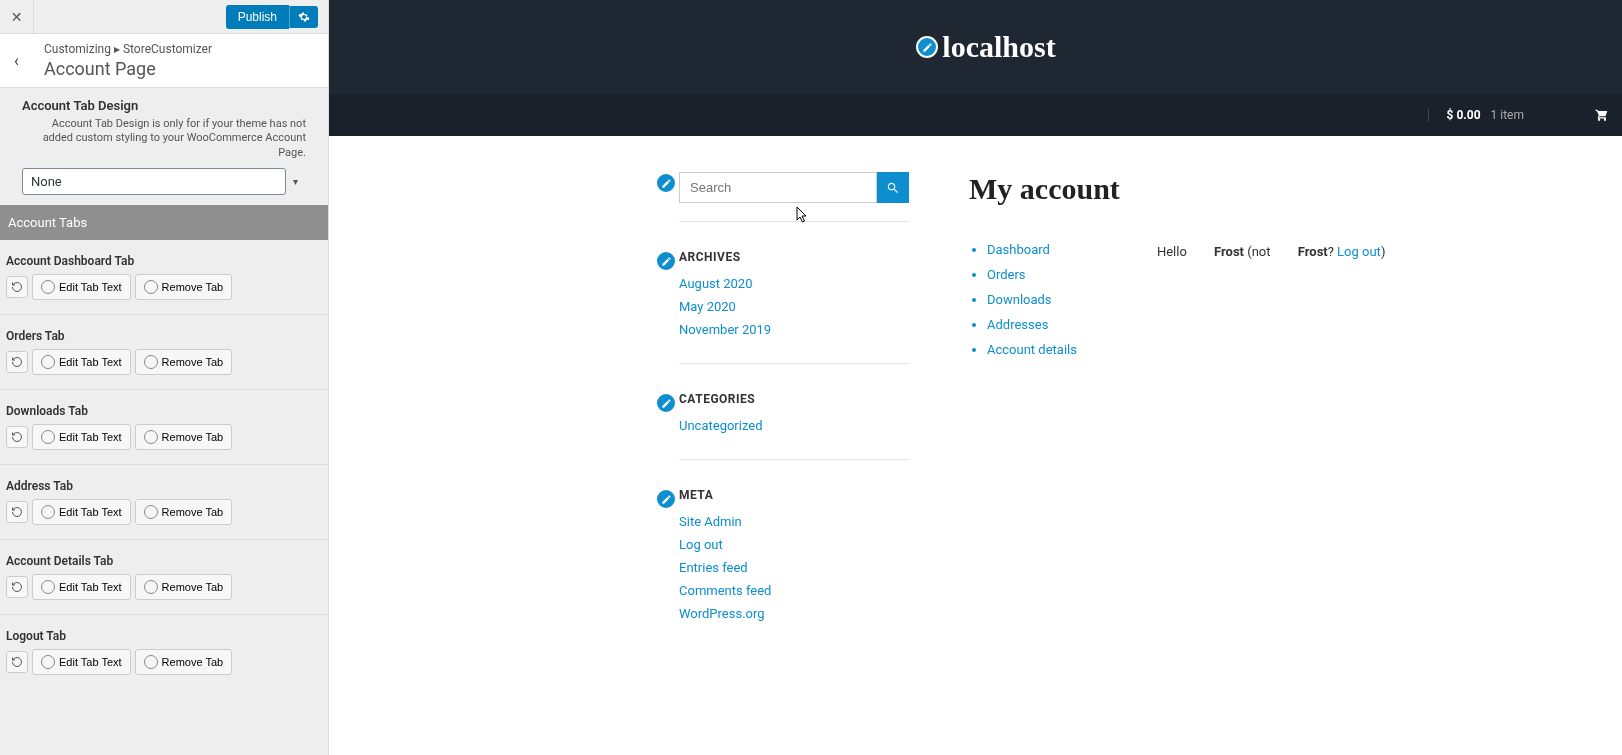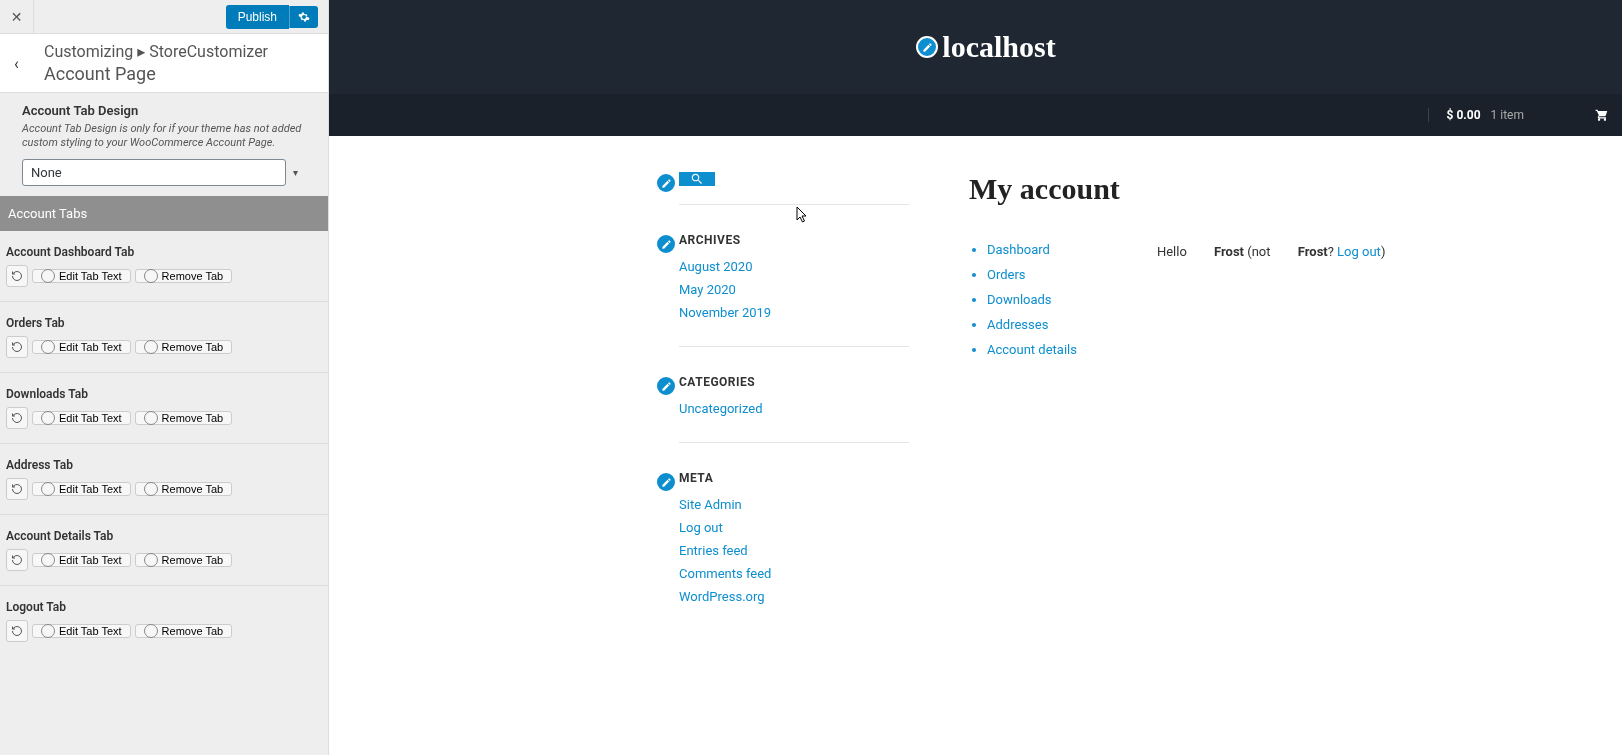--- a/index.html
+++ b/index.html
@@ -11,42 +11,42 @@
 .sidebar { width: 329px; background: #eee; border-right: 1px solid #ddd; display: flex; flex-direction: column; overflow-y: auto; }
 
 .sidebar-top { display: flex; align-items: center; justify-content: space-between; background: #eee; border-bottom: 1px solid #ddd; height: 34px; }
 .close-btn { width: 34px; height: 34px; display: flex; align-items: center; justify-content: center; border-right: 1px solid #ddd; cursor: pointer; font-size: 14px; color: #555; }
 .publish-area { display: flex; align-items: center; gap: 0; margin-right: 10px; }
 .publish-btn { background: #007cba; color: #fff; border: none; padding: 5px 12px; font-size: 12px; cursor: pointer; border-radius: 3px 0 0 3px; }
 .gear-btn { background: #007cba; color: #fff; border: none; border-left: 1px solid rgba(255,255,255,0.3); padding: 5px 8px; cursor: pointer; border-radius: 0 3px 3px 0; }
 
 .breadcrumb-row { display: flex; align-items: center; background: #fff; border-bottom: 1px solid #ddd; padding: 8px 14px; }
 .back-btn { width: 20px; font-size: 16px; color: #333; cursor: pointer; margin-right: 10px; }
-.breadcrumb-text { font-size: 16px; color: #555; }
+.breadcrumb-text { font-size: 12px; color: #555; }
 .breadcrumb-title { font-size: 18px; color: #555; font-weight: 400; margin-top: 2px; }
 
 .section-block { padding: 10px 22px; }
 .section-title { font-size: 13px; font-weight: 600; color: #333; margin-bottom: 4px; }
-.section-desc { font-size: 11px; font-style: italic; color: #555; margin-bottom: 8px; line-height: 1.3; }
+.section-desc { font-size: 11px; color: #555; margin-bottom: 8px; line-height: 1.3; text-align: right; }
 
 .select-wrap { position: relative; }
 .select-box { width: 264px; background: #fff; border: 1px solid #7e8993; border-radius: 3px; padding: 5px 28px 5px 8px; font-size: 13px; color: #32373c; cursor: pointer; appearance: none; }
 .select-arrow { position: absolute; right: 8px; top: 50%; transform: translateY(-50%); pointer-events: none; color: #555; font-size: 10px; }
 
 .tabs-header { background: #8f8f8f; color: #fff; padding: 10px 8px; font-size: 13px; }
 
 .tab-group { padding: 14px 6px 14px 6px; border-bottom: 1px solid #ddd; }
 .tab-group:last-child { border-bottom: none; }
 .tab-label { font-size: 12px; font-weight: 600; color: #333; margin-bottom: 6px; display: block; }
 .tab-controls { display: flex; gap: 4px; align-items: center; }
 .small-btn { background: #f7f7f7; border: 1px solid #ccc; border-radius: 3px; padding: 3px 6px; font-size: 11px; cursor: pointer; display: flex; align-items: center; justify-content: center; height: 22px; }
 .small-btn.round { width: 22px; padding: 0; }
 .radio-circle { display: inline-block; width: 14px; height: 14px; border: 1px solid #888; border-radius: 50%; }
 .btn-text { margin-left: 4px; }
-.pill-btn { background: #f7f7f7; border: 1px solid #ccc; border-radius: 3px; padding: 3px 8px; font-size: 11px; cursor: pointer; display: flex; align-items: center; height: 14px; }
+.pill-btn { background: #f7f7f7; border: 1px solid #ccc; border-radius: 3px; padding: 3px 8px; font-size: 11px; cursor: pointer; display: flex; align-items: center; height: 26px; }
 
 
 .preview { flex: 1; background: #fff; display: flex; flex-direction: column; overflow: hidden; }
 .preview-header { background: #1f2733; height: 94px; display: flex; align-items: center; justify-content: center; position: relative; padding-left: 21px; }
 .site-title { color: #fff; font-family: Georgia, serif; font-size: 30px; font-weight: bold; display: flex; align-items: center; gap: 4px; }
 .edit-bubble { width: 22px; height: 22px; background: #0d8ecf; border: 2px solid #fff; border-radius: 50%; display: inline-flex; align-items: center; justify-content: center; color: #fff; font-size: 11px; cursor: pointer; }
 
 .preview-subbar { background: #1a212b; height: 42px; display: flex; align-items: center; justify-content: flex-end; padding: 0 12px; color: #fff; font-size: 12px; }
 .cart-info { display: flex; align-items: center; gap: 10px; border-left: 1px solid #3a4250; padding-left: 18px; }
 .cart-price { font-weight: bold; }
@@ -265,20 +265,21 @@
       <div style="width:230px; flex-shrink:0;"></div>
       <div class="widget-col">
 
         <div class="widget">
           <span class="edit-bubble widget-edit">
             <svg width="11" height="11" viewBox="0 0 24 24" fill="#fff">
                 <path d="M3 17.25V21h3.75L17.81 9.94l-3.75-3.75L3 17.25zM20.71 7.04a1 1 0 000-1.41l-2.34-2.34a1 1 0 00-1.41 0l-1.83 1.83 3.75 3.75 1.83-1.83z"></path>
               </svg>
           </span>
           <div class="search-row">
+            <input class="search-input" placeholder="Search" style="">
             <button class="search-btn">
               <svg width="14" height="14" viewBox="0 0 24 24" fill="#fff">
                   <path d="M15.5 14h-.8l-.3-.3a6.5 6.5 0 10-.7.7l.3.3v.8l5 5 1.5-1.5-5-5zm-6 0a4.5 4.5 0 110-9 4.5 4.5 0 010 9z"></path>
                 </svg>
             </button>
           </div>
         </div>
 
         <div class="widget">
           <span class="edit-bubble widget-edit">

